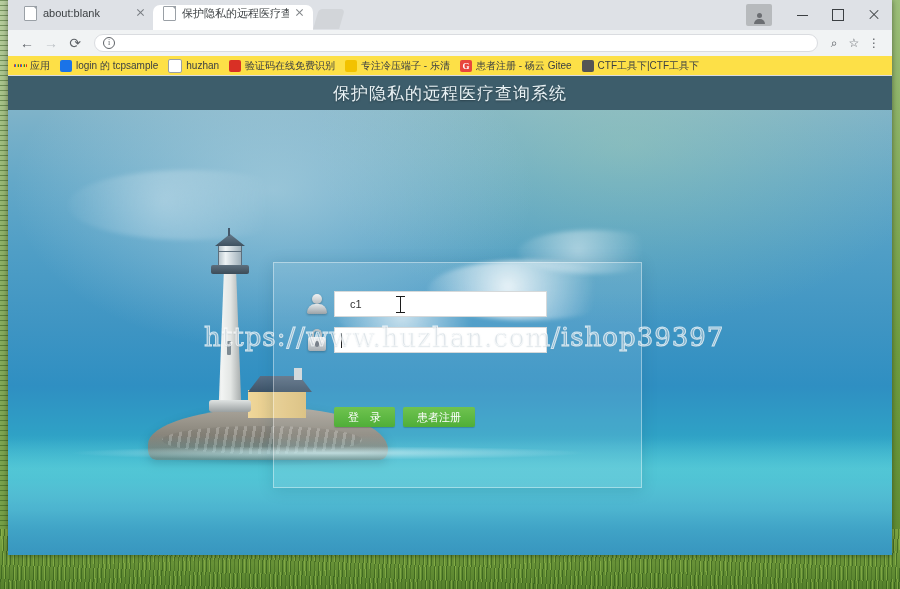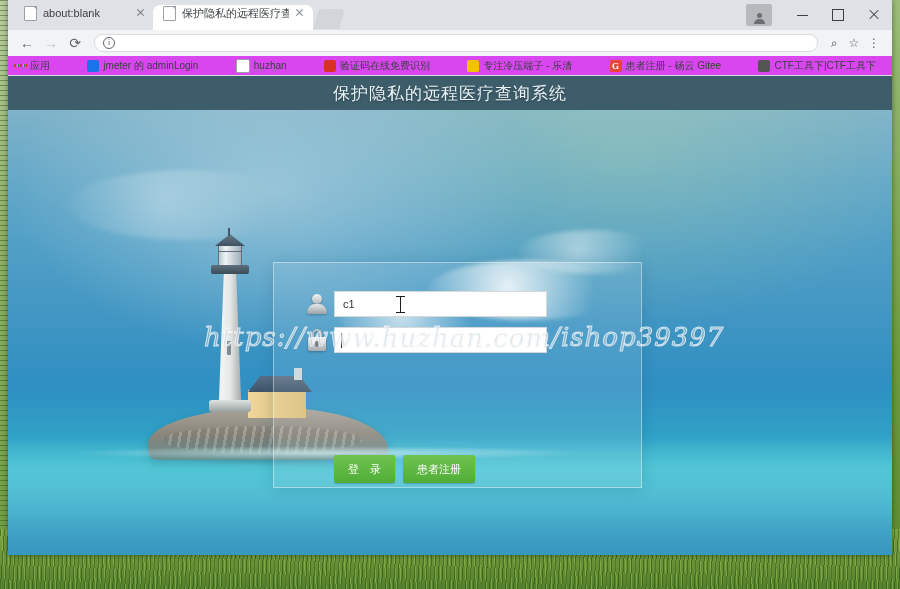--- a/index.html
+++ b/index.html
@@ -125,24 +125,23 @@
   }
   .urltext{font-size:11px;color:#5f6368;white-space:nowrap;}
   .urltext b{color:#202124;font-weight:700;}
   .tbicon{
     width:20px;height:20px;display:flex;align-items:center;justify-content:center;
     color:#5f6368;font-size:12px;flex:0 0 auto;
   }
 
   
   .bookmarks{
-    height:20px;background:#d946ef;border-bottom:1px solid #dadce0;
+    height:20px;background:#fde047;border-bottom:1px solid #dadce0;
     display:flex;align-items:center;padding:0 6px;box-sizing:border-box;
     overflow:hidden;
-    justify-content:space-between;
   }
   .bm{
     display:flex;align-items:center;margin-right:10px;font-size:10px;color:#3c4043;
     white-space:nowrap;flex:0 0 auto;
   }
   .bm .bi{width:12px;height:12px;margin-right:4px;flex:0 0 auto;
     display:flex;align-items:center;justify-content:center;font-size:9px;color:#fff;border-radius:2px;}
   .bi-apps{
     background:none;display:grid;grid-template-columns:repeat(3,3px);
     grid-template-rows:repeat(3,3px);gap:1px;
@@ -298,21 +297,21 @@
     position:absolute;left:2px;top:9px;width:18px;height:14px;border-radius:2px;
     background:linear-gradient(to bottom,#eceff1,#a7aeb3);
   }
   .ico-lock .lbody:after{
     content:"";position:absolute;left:7px;top:4px;width:4px;height:6px;
     border-radius:2px;background:#78808a;
   }
   .inp{
     width:213px;height:26px;background:#fff;border:1px solid #d6d9da;
     box-sizing:border-box;font-size:11px;color:#333;
-    padding:0 8px;display:flex;align-items:center;position:relative;
+    padding:0 15px;display:flex;align-items:center;position:relative;
     font-family:"Liberation Sans",sans-serif;
   }
   .caret{
     position:absolute;left:6px;top:5px;width:1px;height:15px;background:#222;
   }
   .mousecursor{
     position:absolute;left:61px;top:4px;width:9px;height:17px;
   }
   .mousecursor:before{
     content:"";position:absolute;left:4px;top:0;width:1px;height:17px;background:#1c1c1c;
@@ -321,39 +320,37 @@
     content:"";position:absolute;left:0;top:0;width:9px;height:1px;
     background:#1c1c1c;box-shadow:0 16px 0 #1c1c1c;
   }
   .sel{
     width:213px;height:26px;background:#fff;border:1px solid #d6d9da;
     box-sizing:border-box;font-size:11px;color:#333;
     padding:0 8px;display:flex;align-items:center;justify-content:space-between;
   }
   .sel .arrow{font-size:8px;color:#444;}
   .btn{
-    height:28px;padding:0 14px;border:none;cursor:pointer;
+    height:20px;padding:0 14px;border:none;cursor:pointer;
     background:linear-gradient(to bottom,#6fc34f,#4fae38);
     color:#fff;font-size:11px;border-radius:2px;
     display:flex;align-items:center;justify-content:center;
     box-shadow:0 1px 1px rgba(0,0,0,.18);
     font-family:"DejaVu Sans","Liberation Sans",sans-serif;
-    margin-top:48px;
   }
 
   
   .watermark{
     position:absolute;left:196px;top:246px;z-index:6;pointer-events:none;
     font-family:"DejaVu Serif","Liberation Serif",serif;
     font-size:26px;letter-spacing:1px;
     color:rgba(255,255,255,.28);
     -webkit-text-stroke:1px rgba(255,255,255,.70);
     white-space:nowrap;
     text-shadow:0 1px 1px rgba(120,150,165,.35);
-    font-style:italic;
   }
 </style>
 </head>
 <body>
 
 <div id="desktop">
   <div class="grasstop"></div>
   <div class="grass"></div>
 </div>
 
@@ -410,21 +407,21 @@
           <i style="background:#d93025"></i>
           <i style="background:#1a73e8"></i>
         <i style="background:#f9ab00"></i>
           <i style="background:#1e8e3e"></i>
           <i style="background:#d93025"></i>
       </span>
       <span>应用</span>
     </div>
     <div class="bm">
       <span class="bi bi-shield"></span>
-      <span>jmeter 的 adminLogin</span>
+      <span>login 的 tcpsample</span>
     </div>
     <div class="bm">
       <span class="bi bi-page"></span>
       <span>huzhan</span>
     </div>
     <div class="bm">
       <span class="bi bi-red"></span>
       <span>验证码在线免费识别</span>
     </div>
     <div class="bm">

